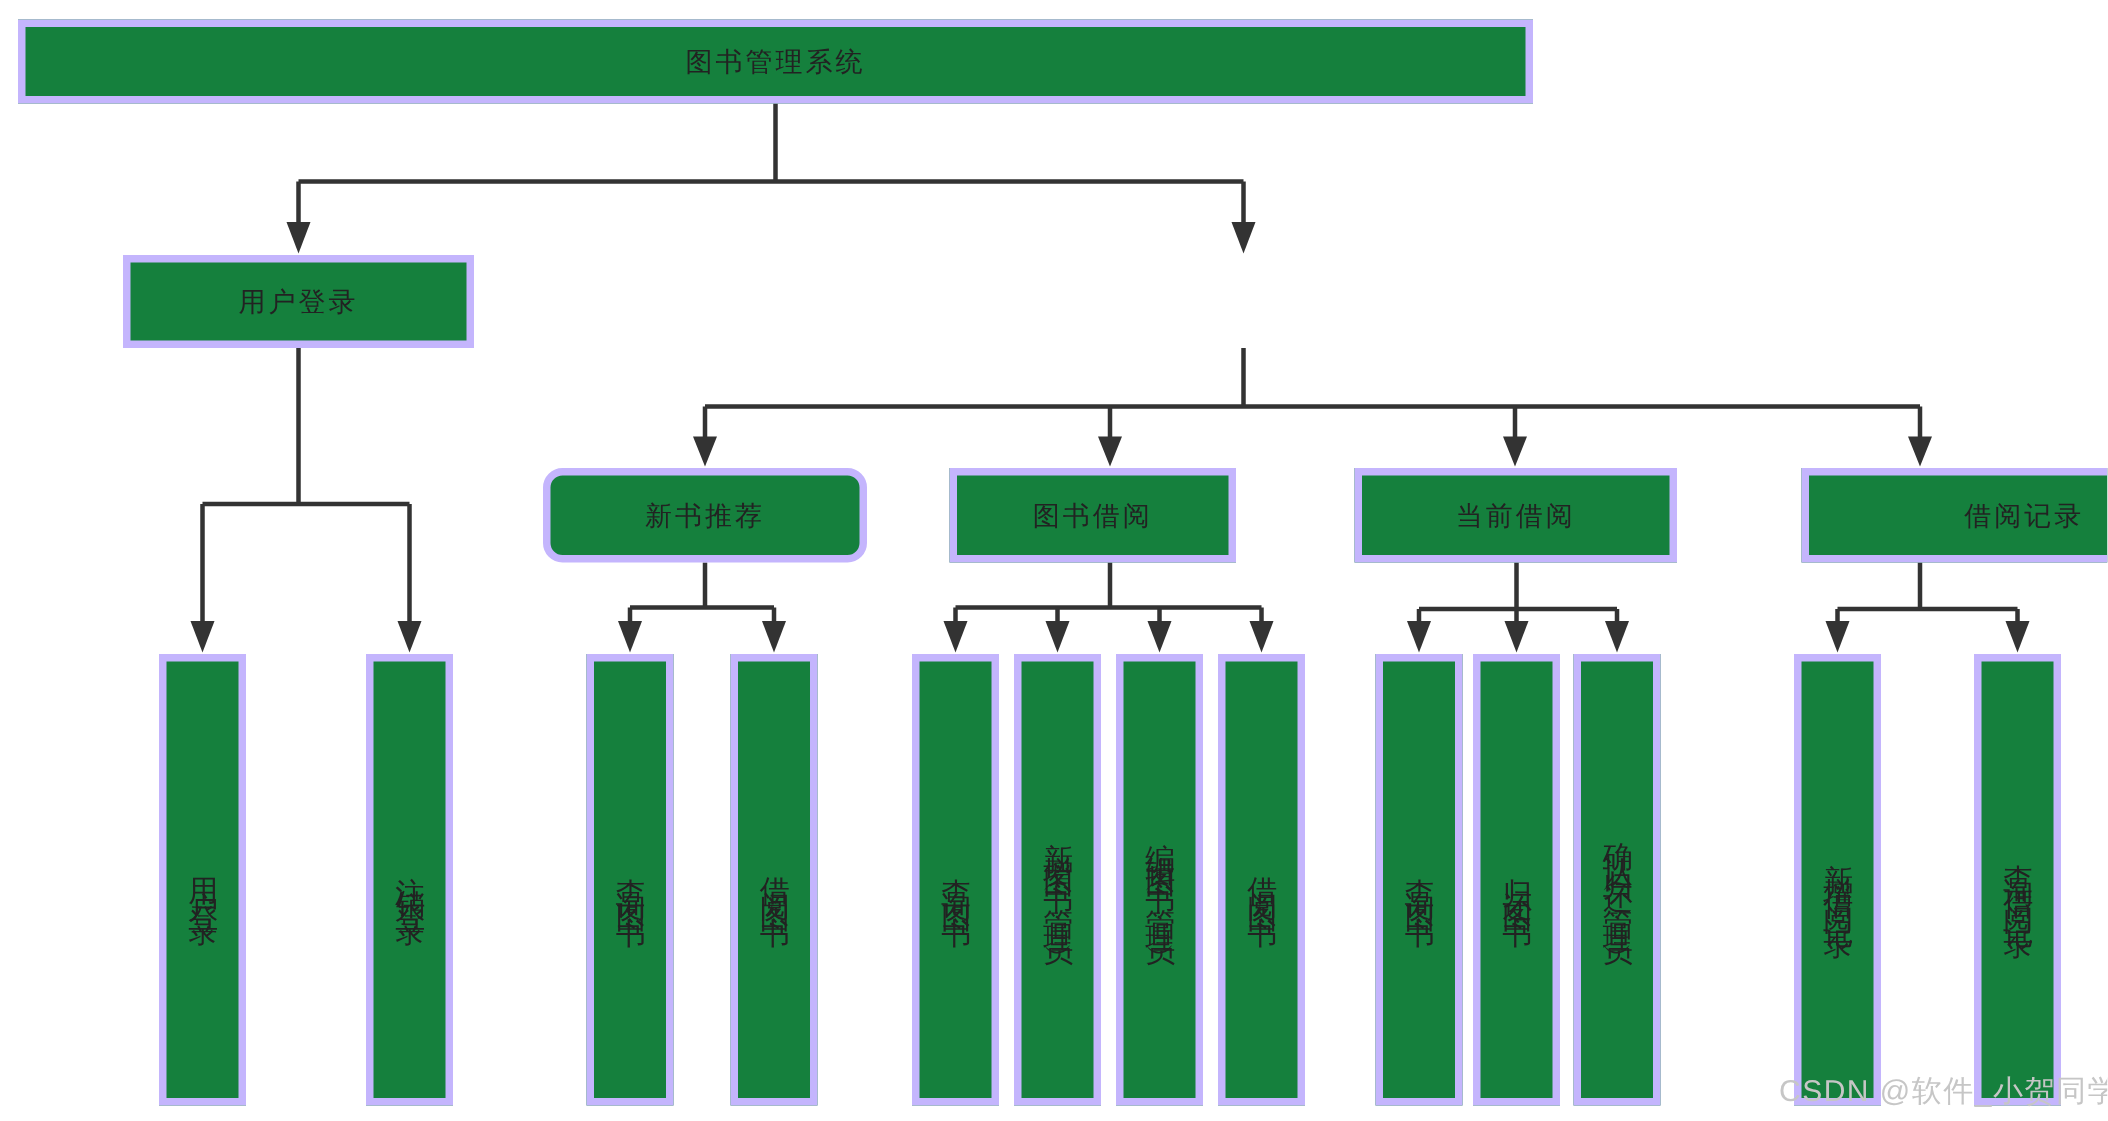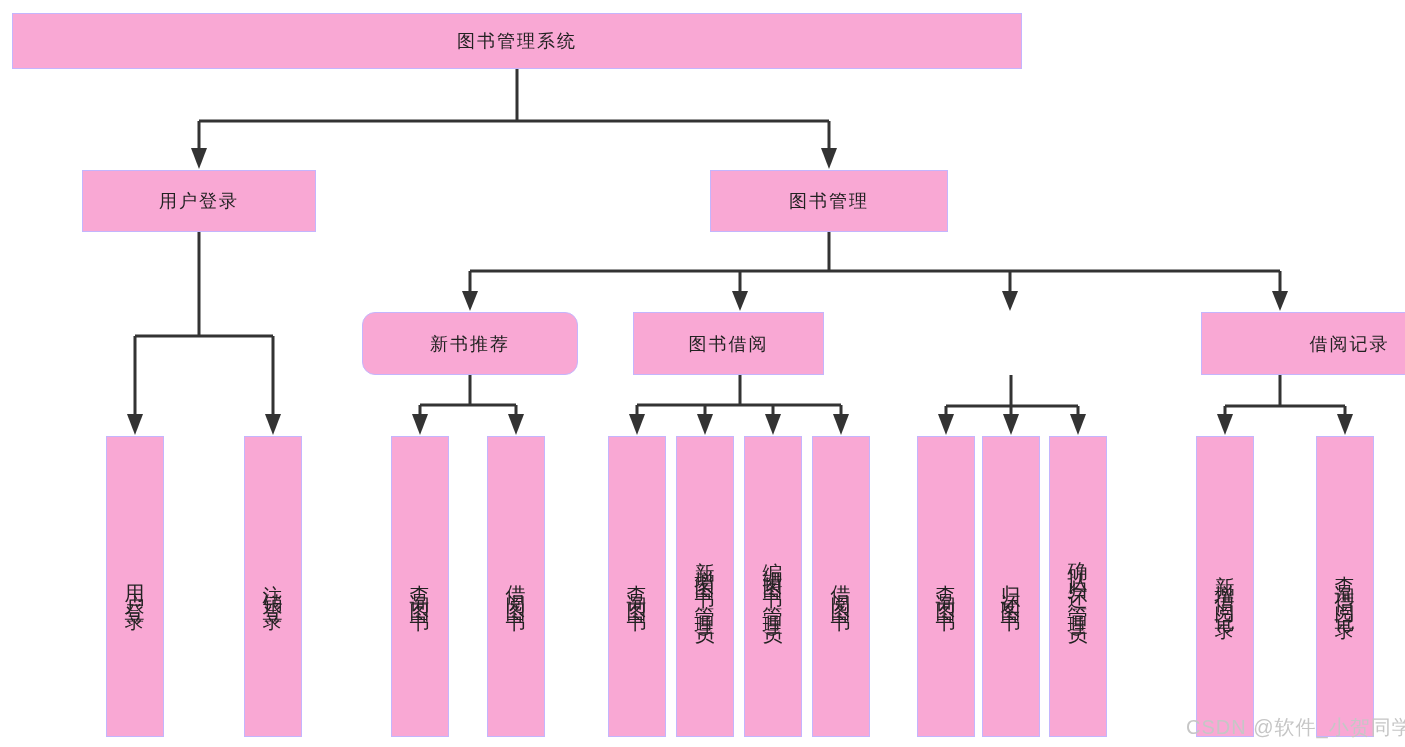--- a/index.html
+++ b/index.html
@@ -3,21 +3,21 @@
 <meta charset="utf-8">
 <style>
   html,body { margin:0; padding:0; background:#ffffff; }
   .stage {
     position:relative; width:1405px; height:747px; background:#ffffff;
     font-family:"Liberation Sans", sans-serif; overflow:hidden;
   }
   .connectors { position:absolute; left:0; top:0; z-index:1; }
   .box {
     position:absolute; box-sizing:border-box; z-index:2;
-    background:#f9a8d4; border:1px solid #c4b5fd;
+    background:#15803d; border:5px solid #c4b5fd;
     display:flex; align-items:center; justify-content:center;
     color:#222222; white-space:nowrap;
   }
   .hbox { font-size:18px; letter-spacing:2px; }
   #root   { left:12px;  top:13px;  width:1010px; height:56px; }
   #l2-0   { left:82px;  top:170px; width:234px;  height:62px; }
   #l2-1   { left:710px; top:170px; width:238px;  height:62px; }
   #l3-0   { left:362px; top:312px; width:216px;  height:63px;border-radius:13px; }
   #l3-1   { left:633px; top:312px; width:191px;  height:63px; }
   #l3-2   { left:903px; top:312px; width:215px;  height:63px; }
@@ -78,24 +78,24 @@
       <polygon points="1003,414 1019,414 1011,435"></polygon>
       <polygon points="1070,414 1086,414 1078,435"></polygon>
       <polygon points="1217,414 1233,414 1225,435"></polygon>
       <polygon points="1337,414 1353,414 1345,435"></polygon>
     </g>
   </svg>
 
   <div class="box hbox" id="root">图书管理系统</div>
 
   <div class="box hbox" id="l2-0">用户登录</div>
-  <div class="box hbox" id="l2-1">图书管理</div>
 
   <div class="box hbox" id="l3-0">新书推荐</div>
   <div class="box hbox" id="l3-1">图书借阅</div>
+  <div class="box hbox" id="l3-2">当前借阅</div>
   <div class="box hbox" id="l3-3">借阅记录</div>
 
   <div class="box leaf" id="g1-0">用户登录</div>
   <div class="box leaf" id="g1-1">注销登录</div>
 
   <div class="box leaf" id="g2-0">查询图书</div>
   <div class="box leaf" id="g2-1">借阅图书</div>
 
   <div class="box leaf" id="g3-0">查询图书</div>
   <div class="box leaf" id="g3-1">新增图书（管理员）</div>

